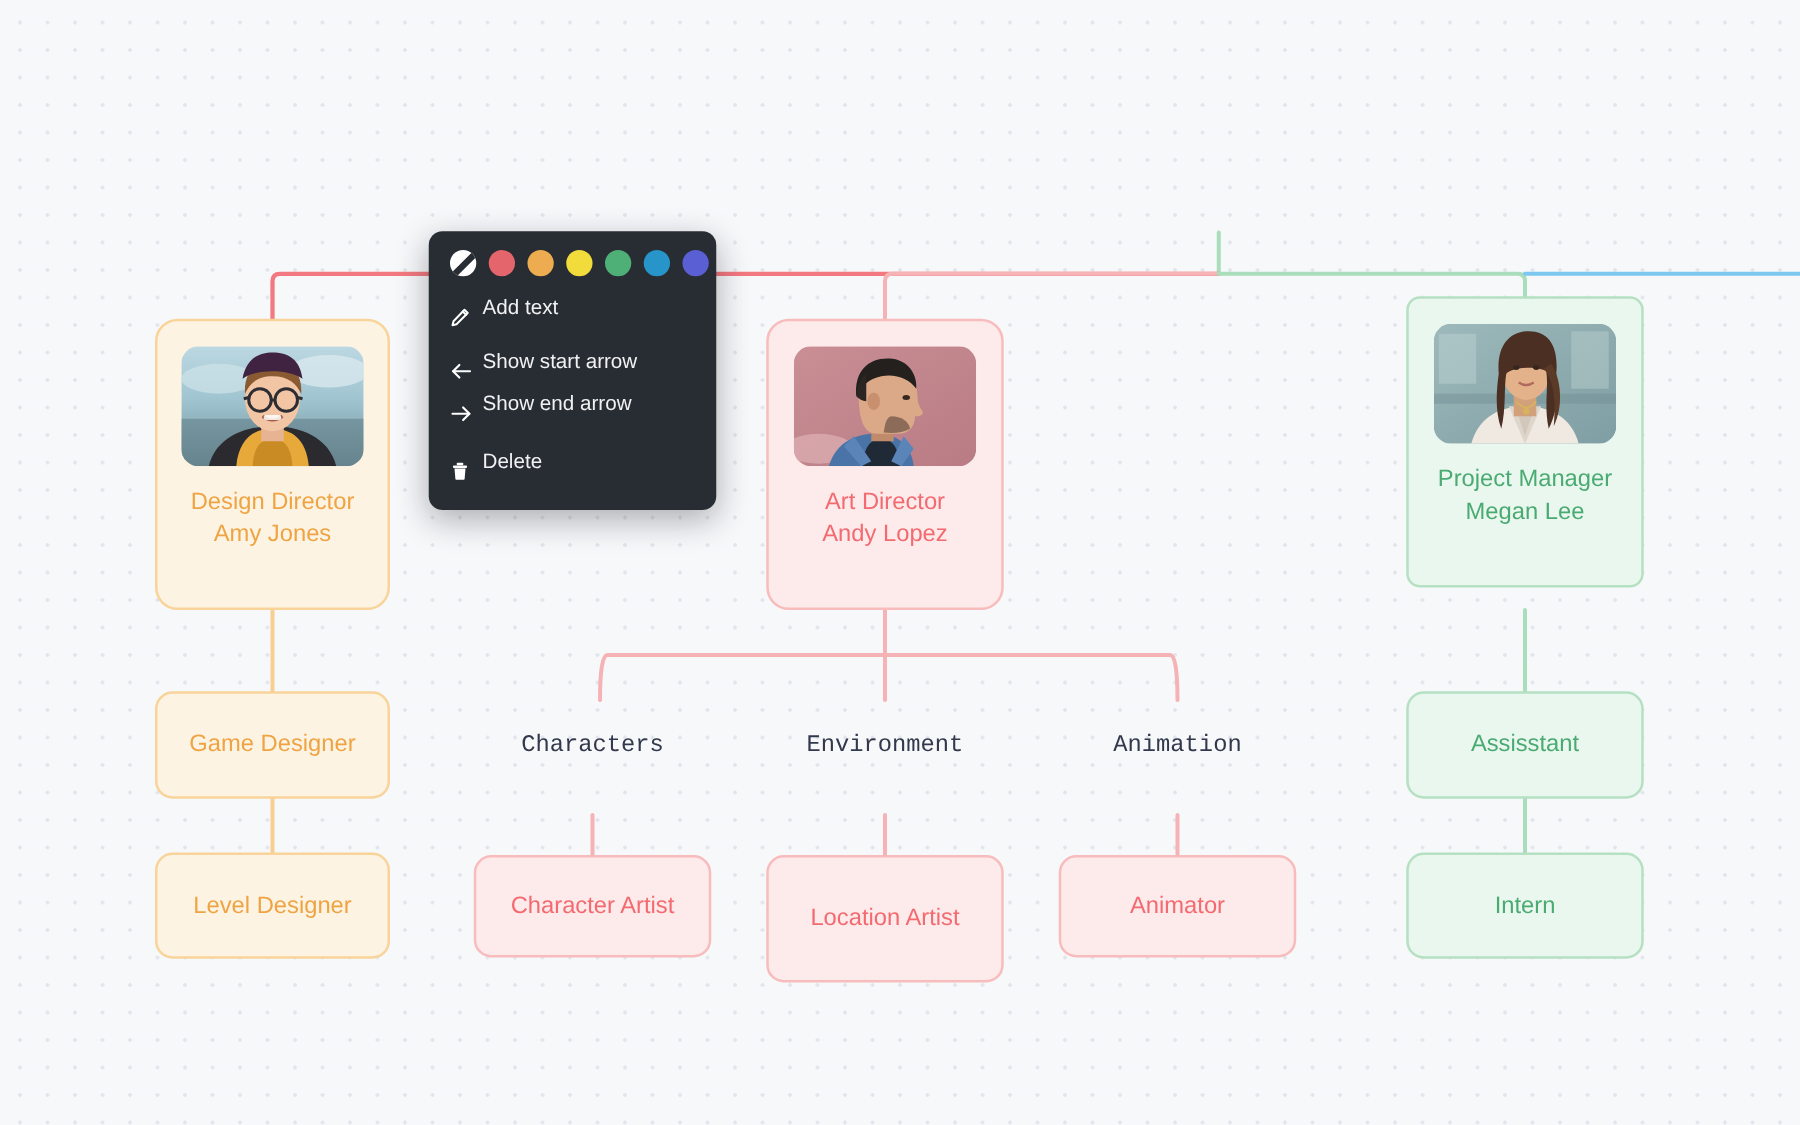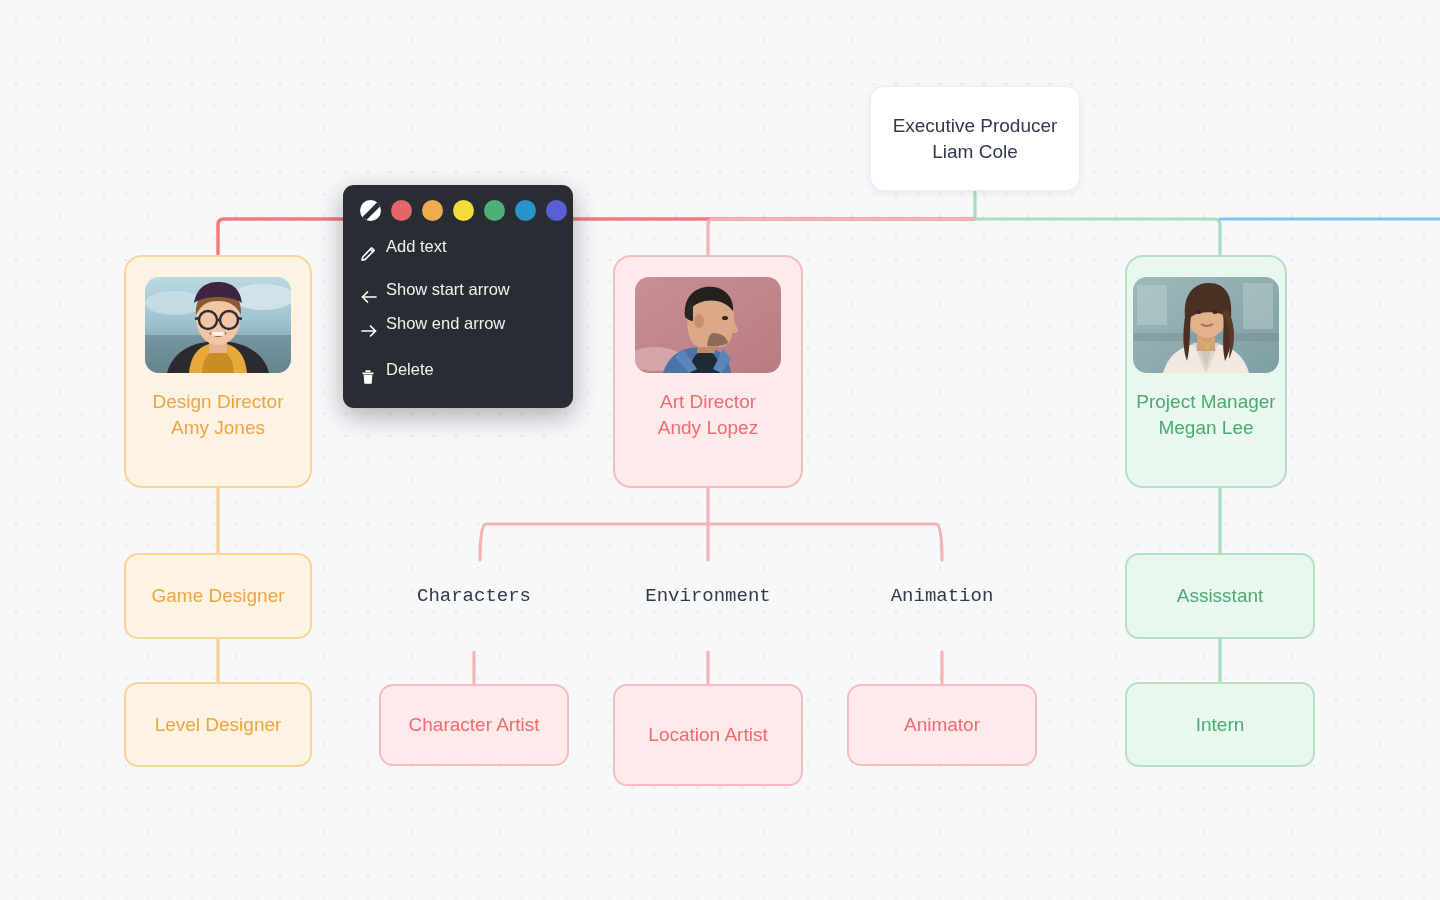--- a/index.html
+++ b/index.html
@@ -190,24 +190,20 @@
 
       <path d="M474,652 L474,684" stroke="#f6b3b5"></path>
       <path d="M708,652 L708,684" stroke="#f6b3b5"></path>
       <path d="M942,652 L942,684" stroke="#f6b3b5"></path>
 
       <path d="M1220,488 L1220,553" stroke="#a9ddbb"></path>
       <path d="M1220,639 L1220,682" stroke="#a9ddbb"></path>
     </g>
   </svg>
 
-  <div class="node root" style="left:870px; top:86px; width:210px; height:105px;">
-    <div class="node-label">Executive Producer
-Liam Cole</div>
-  </div>
 
   <div class="node person amber" style="left:124px; top:255px; width:188px; height:233px;">
     <div class="avatar">
       <svg viewBox="0 0 146 96" preserveAspectRatio="xMidYMid slice">
         <defs>
           <linearGradient id="ddSky" x1="0" y1="0" x2="0" y2="1">
             <stop offset="0%" stop-color="#bcd8e2"></stop>
             <stop offset="45%" stop-color="#9fc4d0"></stop>
             <stop offset="100%" stop-color="#6f8e96"></stop>
           </linearGradient>
@@ -283,21 +279,21 @@
           <path d="M78,56 C86,56 92,60 93,66 C88,69 80,70 72,69 C73,62 74,57 78,56 Z" fill="#4b3a32" opacity="0.55"></path>
 
           <ellipse cx="90" cy="41" rx="3" ry="2" fill="#35271f"></ellipse>
         </g>
       </svg>
     </div>
     <div class="node-label">Art Director
 Andy Lopez</div>
   </div>
 
-  <div class="node person green" style="left:1125px; top:255px; width:162px; height:233px;">
+  <div class="node person green" style="left:1125px; top:237px; width:190px; height:233px;border-radius:11px;">
     <div class="avatar">
       <svg viewBox="0 0 146 96" preserveAspectRatio="xMidYMid slice">
         <defs>
           <linearGradient id="pmBg" x1="0" y1="0" x2="1" y2="1">
             <stop offset="0%" stop-color="#9db9bb"></stop>
             <stop offset="100%" stop-color="#7f9ea3"></stop>
           </linearGradient>
           <clipPath id="pmClip">
               <rect width="146" height="96"></rect>
             </clipPath>

